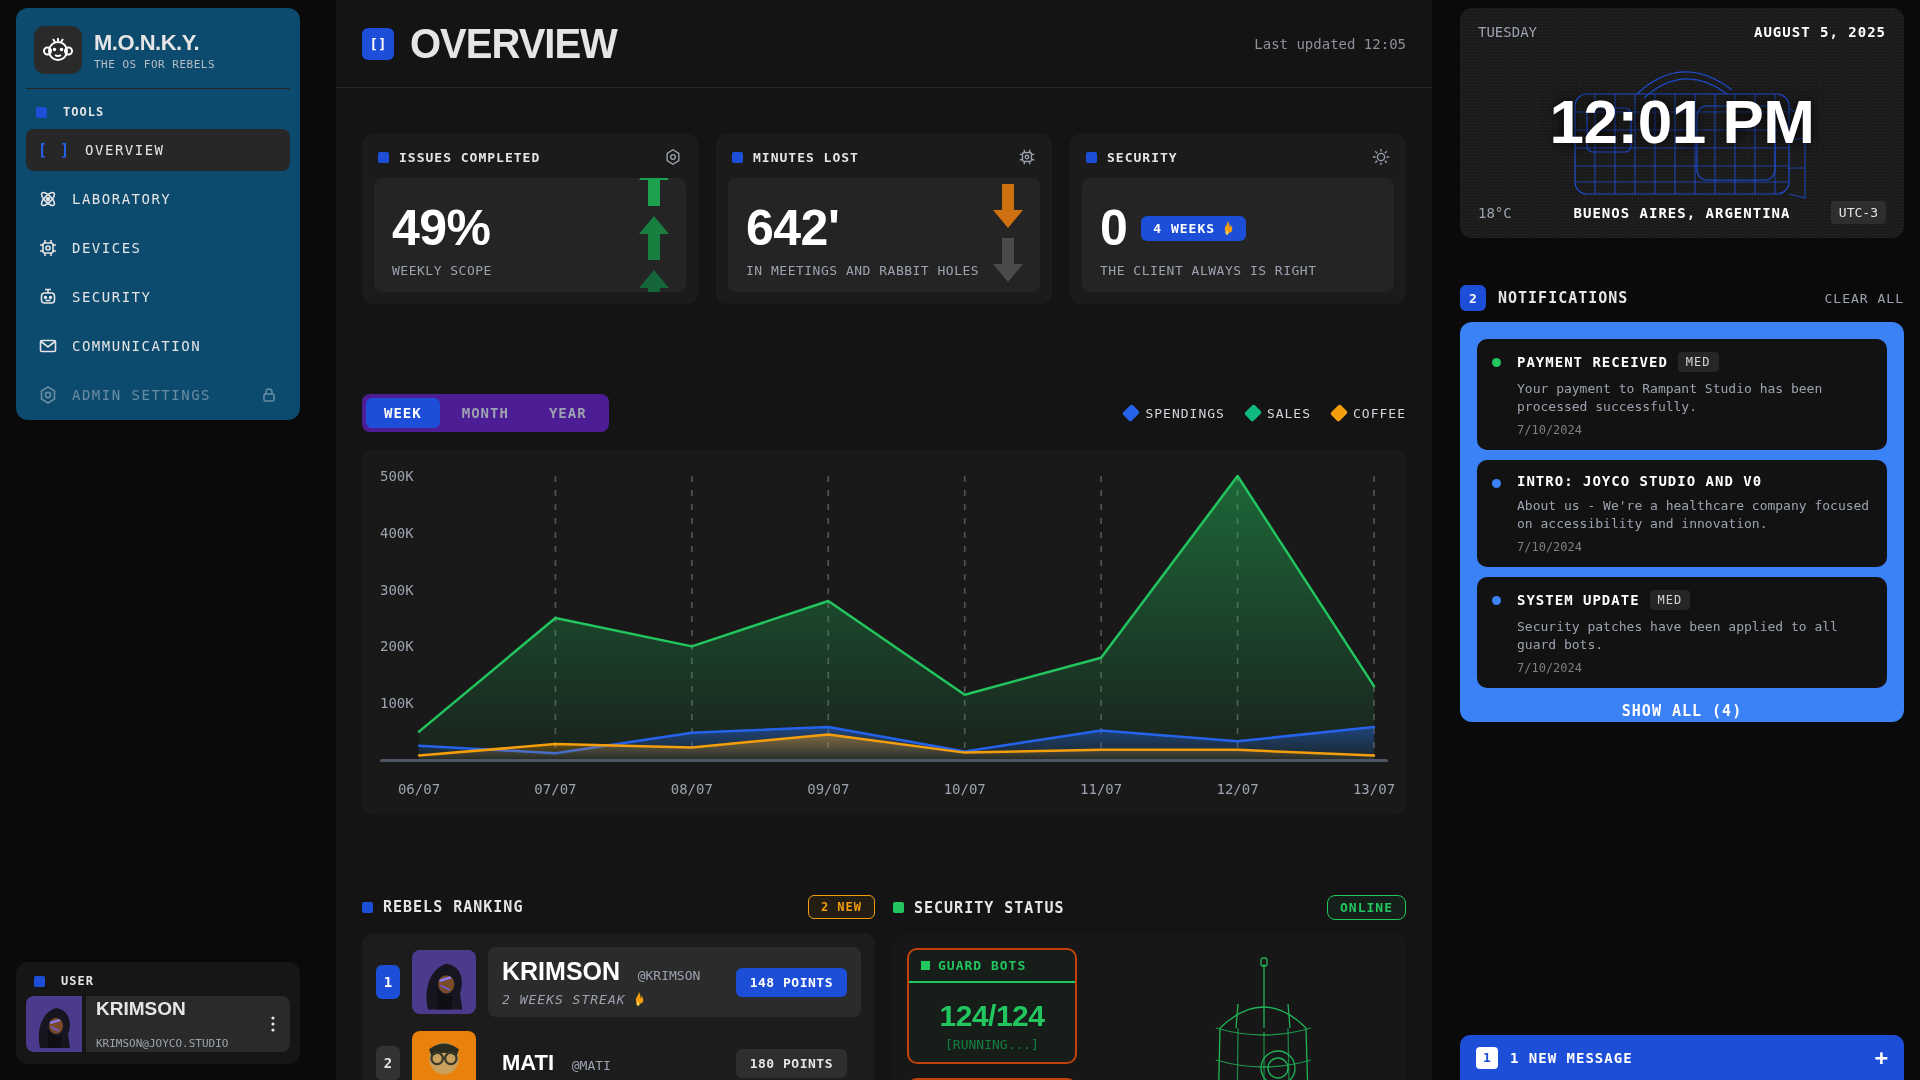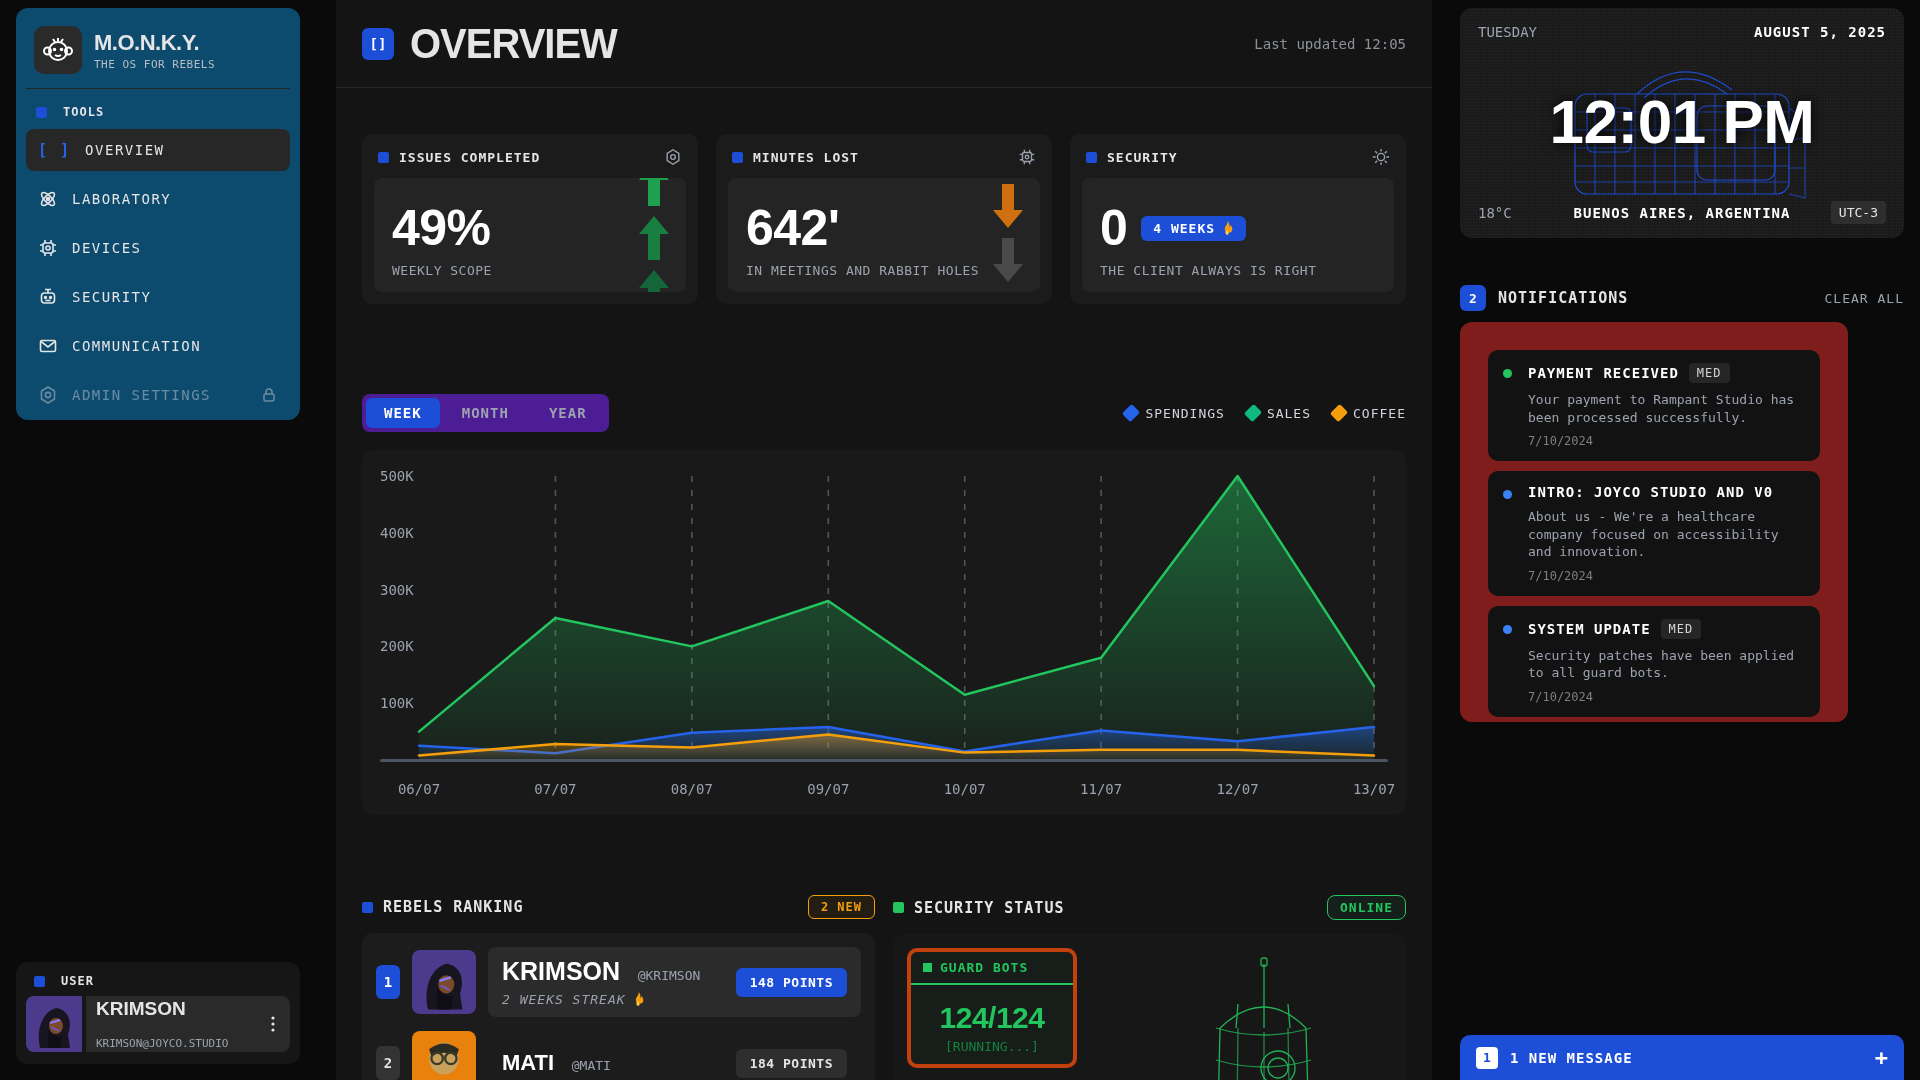--- a/index.html
+++ b/index.html
@@ -87,21 +87,21 @@
   .rank-avatar { width:64px; height:64px; border-radius:8px; overflow:hidden; flex:0 0 64px; }
   .rank-detail { flex:1; display:flex; align-items:center; padding:10px 14px; border-radius:8px; }
   .rank-detail.hl { background:#2b2b2b; }
   .rank-name { font-size:25px; color:#fff; letter-spacing:0;}
   .rank-handle { font-size:13px; color:#9ca3af; margin-left:8px; }
   .rank-streak { font-size:13px; font-style:italic; color:#9ca3af; margin-top:6px; display:flex; align-items:center; gap:6px; letter-spacing:1px;}
   .points-badge { margin-left:auto; font-size:13px; font-weight:bold; padding:7px 14px; border-radius:6px; letter-spacing:.5px;}
   .points-blue { background:#1d4ed8; color:#fff; }
   .points-gray { background:#2e2e2e; color:#e5e5e5; }
 
-  .sec-box { width:170px; border:4px solid #c2410c; border-radius:10px; background:rgba(34,197,94,.04);}
+  .sec-box { width:170px; border:2px solid #c2410c; border-radius:10px; background:rgba(34,197,94,.04);}
   .sec-box + .sec-box { margin-top:14px; }
   .sec-box-head { display:flex; align-items:center; gap:8px; padding:8px 12px; border-bottom:2px solid #22c55e;
     color:#22c55e; font-size:13px; font-weight:bold; letter-spacing:1px;}
   .sec-sq { width:9px; height:9px; background:#22c55e; flex:0 0 9px;}
   .sec-box-body { padding:16px 12px 10px 12px;text-align:center; }
   .sec-value { font-size:30px; color:#22c55e; }
   .sec-running { font-size:13px; color:#15803d; margin-top:4px; }
   .bot-wire { position:absolute; right:78px; top:22px; }
 
   
@@ -117,22 +117,22 @@
   .clock-city { position:absolute; left:0; right:0; text-align:center; color:#fff; font-weight:bold; letter-spacing:1px;}
   .utc-badge { margin-left:auto; background:#2e2e2e; border-radius:4px; padding:4px 8px; font-size:13px; color:#e5e5e5; z-index:2;}
   .temp { color:#9ca3af; z-index:2;}
 
   .notif-header { position:absolute; left:1460px; top:285px; width:444px; display:flex; align-items:center; gap:12px; }
   .notif-count { width:26px; height:26px; background:#1d4ed8; color:#fff; border-radius:6px; font-size:13px; font-weight:bold;
     display:flex; align-items:center; justify-content:center;}
   .notif-title { font-size:15px; font-weight:bold; letter-spacing:1px; }
   .clear-all { margin-left:auto; font-size:13px; color:#9ca3af; letter-spacing:1px; cursor:pointer; background:none; border:none; font-family:inherit;}
 
-  .notif-panel { position:absolute; left:1460px; top:322px; width:388px; height:400px; background:#7f1d1d; border-radius:12px;
-    padding:28px; overflow:hidden;}
+  .notif-panel { position:absolute; left:1460px; top:322px; width:444px; height:400px; background:#3b82f6; border-radius:12px;
+    padding:17px; overflow:hidden;}
   .notif-item { background:#121212; border-radius:10px; padding:13px 16px 13px 14px; position:relative; cursor:pointer;}
   .notif-item + .notif-item { margin-top:10px; }
   .notif-dot { width:9px; height:9px; border-radius:50%; position:absolute; left:15px; top:19px; }
   .notif-content { margin-left:26px; }
   .notif-item-title { font-size:14px; font-weight:bold; color:#fff; letter-spacing:1px; display:flex; align-items:center; gap:10px;}
   .med-badge { background:#262626; color:#d4d4d4; font-size:12px; font-weight:normal; padding:3px 8px; border-radius:4px; letter-spacing:1px;}
   .notif-body { font-size:13px; color:#9ca3af; margin-top:8px; line-height:1.35; }
   .notif-date { font-size:12px; color:#7f7f7f; margin-top:8px; }
   .show-all { text-align:center; font-size:15px; font-weight:bold; color:#fff; letter-spacing:1px; padding:14px 0 6px 0; cursor:pointer;
     background:none; border:none; font-family:inherit; width:100%;}
@@ -477,21 +477,21 @@
               <circle cx="22" cy="24" r="5" fill="none" stroke="#3a3a2a" stroke-width="2"></circle>
               <circle cx="34" cy="24" r="5" fill="none" stroke="#3a3a2a" stroke-width="2"></circle>
               <path d="M14 56 q14 -18 28 0 Z" fill="#9ed93a"></path>
             </svg>
           </div>
           <div class="rank-detail">
             <div>
               <span class="display rank-name" style="font-size:22px;">MATI</span>
               <span class="rank-handle">@MATI</span>
             </div>
-            <span class="points-badge points-gray">184 POINTS</span>
+            <span class="points-badge points-gray">180 POINTS</span>
           </div>
         </div>
       </div>
     </div>
 
     <div class="bottom-card">
       <div class="card-head">
         <span class="green-sq"></span>
         <span>SECURITY STATUS</span>
         <span class="badge-outline-green">ONLINE</span>

